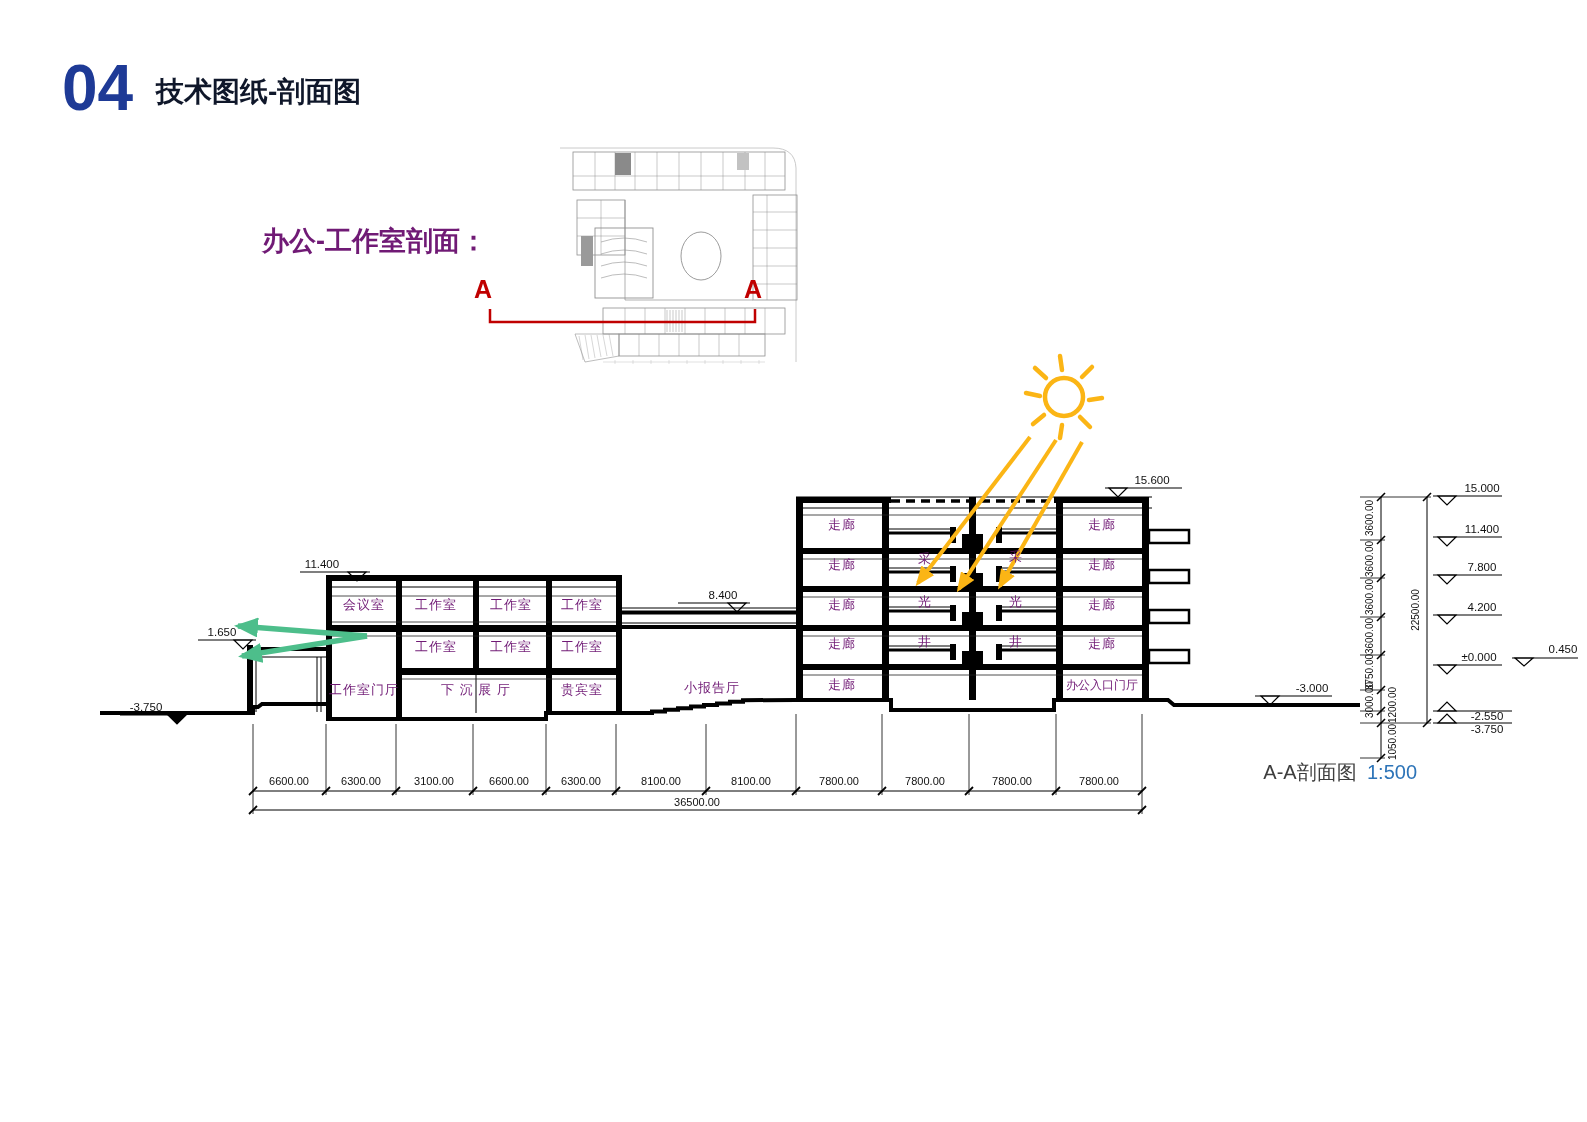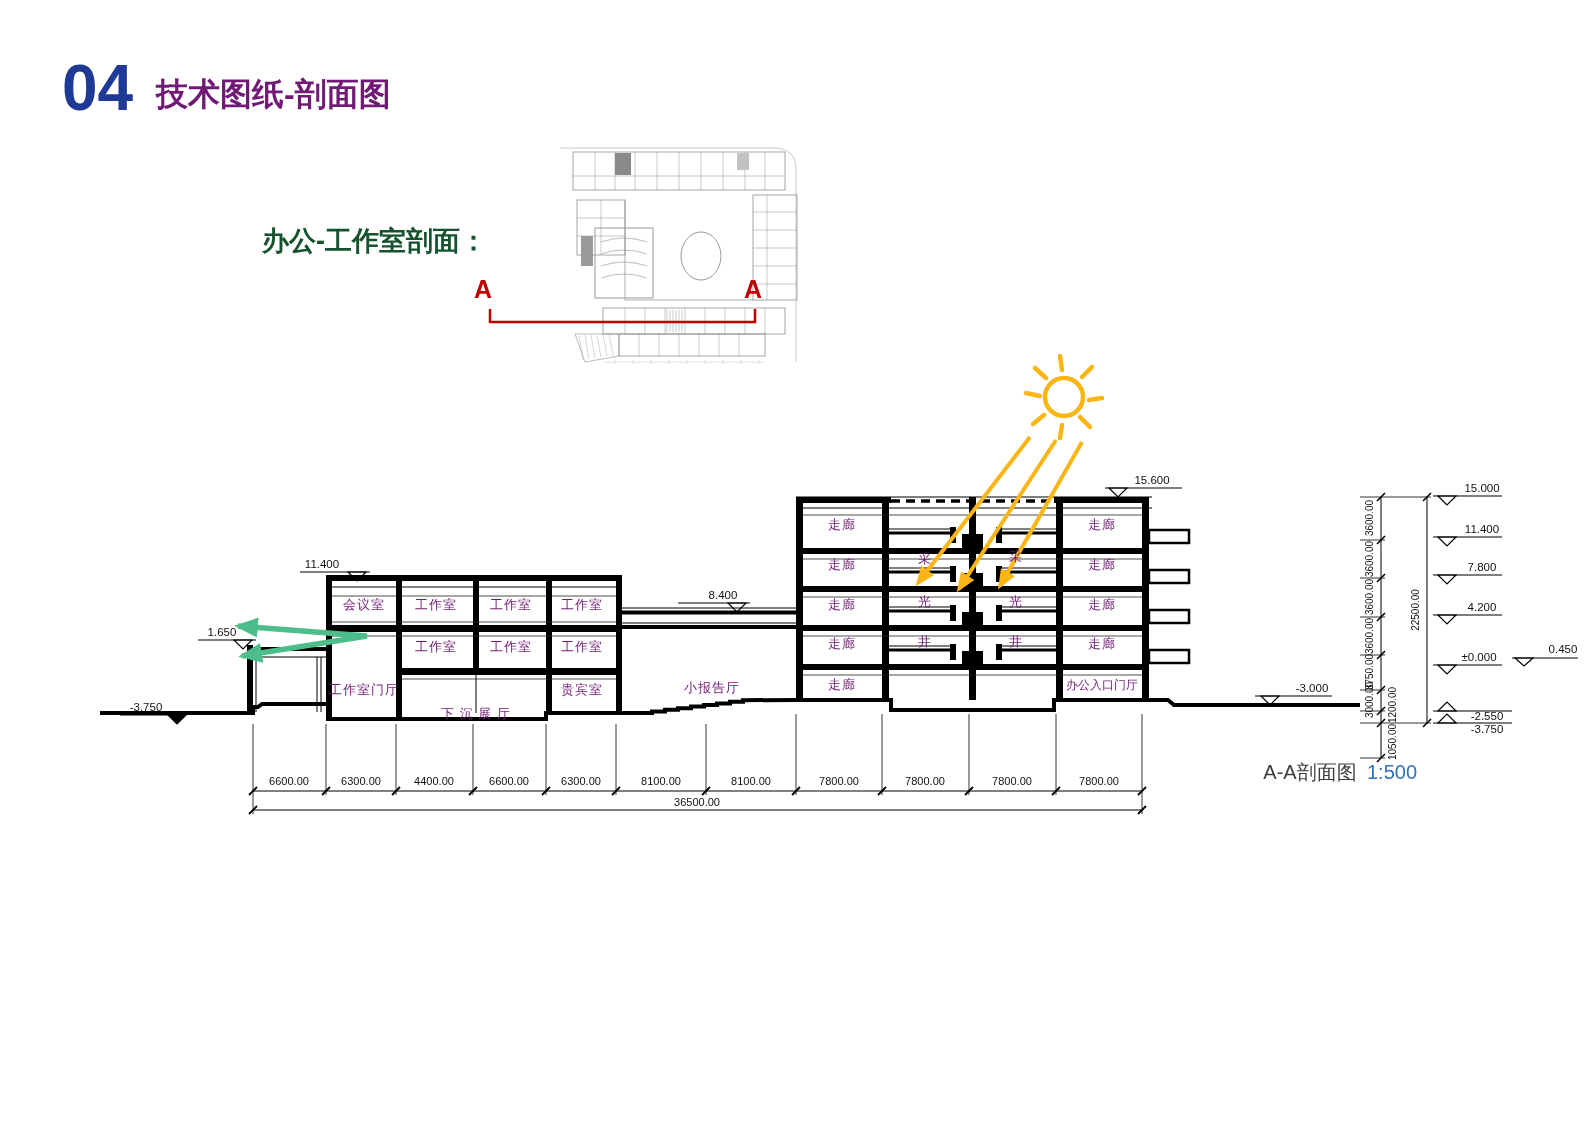--- a/index.html
+++ b/index.html
@@ -5,22 +5,22 @@
   html,body{margin:0;padding:0;background:#fff;}
   #page{position:relative;width:1587px;height:854px;background:#ffffff;overflow:hidden;
         font-family:"Liberation Sans","DejaVu Sans",sans-serif;}
   svg{position:absolute;left:0;top:0;}
   .c{position:absolute;transform:translate(-50%,-50%);white-space:nowrap;line-height:1;}
   .room{font-size:13px;color:#701a75;letter-spacing:1px;}
   .dim{font-size:11px;color:#111;}
   .lvl{font-size:11.5px;color:#111;}
   .vdim{font-size:10px;color:#111;transform:translate(-50%,-50%) rotate(-90deg);}
   .pagenum{position:absolute;left:62px;top:56px;font-size:64px;font-weight:bold;color:#1e3a96;line-height:1;}
-  .title{position:absolute;left:156px;top:78px;font-size:32px;font-weight:bold;color:#701a75;line-height:1;}
-  .redcap{position:absolute;left:262px;top:228px;font-size:27px;font-weight:bold;color:#14532d;line-height:1;}
+  .title{position:absolute;left:156px;top:78px;font-size:28px;font-weight:bold;color:#0f172a;line-height:1;}
+  .redcap{position:absolute;left:262px;top:228px;font-size:27px;font-weight:bold;color:#701a75;line-height:1;}
   .amark{font-size:25px;font-weight:bold;color:#c00000;}
   .cap1{font-size:20px;color:#3d3d3d;}
   .cap2{font-size:20px;color:#2d74b8;}
 </style>
 </head>
 <body>
 
 <div id="page">
 
   <div class="pagenum">04</div>
@@ -301,21 +301,21 @@
   <span class="c amark" style="left:753px;top:289px;">A</span>
 
   <span class="c room" style="left:364px;top:604px;">会议室</span>
   <span class="c room" style="left:436px;top:604px;">工作室</span>
   <span class="c room" style="left:511px;top:604px;">工作室</span>
   <span class="c room" style="left:582px;top:604px;">工作室</span>
   <span class="c room" style="left:436px;top:646px;">工作室</span>
   <span class="c room" style="left:511px;top:646px;">工作室</span>
   <span class="c room" style="left:582px;top:646px;">工作室</span>
   <span class="c room" style="left:364px;top:689px;">工作室门厅</span>
-  <span class="c room" style="left:476px;top:689px;margin-top:24px;">下 沉 展 厅</span>
+  <span class="c room" style="left:476px;top:689px;">下 沉 展 厅</span>
   <span class="c room" style="left:582px;top:689px;">贵宾室</span>
   <span class="c room" style="left:712px;top:687px;">小报告厅</span>
   <span class="c room" style="left:842px;top:524px;">走廊</span>
   <span class="c room" style="left:842px;top:564px;">走廊</span>
   <span class="c room" style="left:842px;top:604px;">走廊</span>
   <span class="c room" style="left:842px;top:643px;">走廊</span>
   <span class="c room" style="left:842px;top:684px;">走廊</span>
   <span class="c room" style="left:1102px;top:524px;">走廊</span>
   <span class="c room" style="left:1102px;top:564px;">走廊</span>
   <span class="c room" style="left:1102px;top:604px;">走廊</span>
@@ -348,21 +348,21 @@
   <span class="c vdim" style="left:1370px;top:597px;">3600.00</span>
   <span class="c vdim" style="left:1370px;top:636px;">3600.00</span>
   <span class="c vdim" style="left:1370px;top:672px;">3750.00</span>
   <span class="c vdim" style="left:1370px;top:700px;">3000.00</span>
   <span class="c vdim" style="left:1393px;top:705px;">1200.00</span>
   <span class="c vdim" style="left:1393px;top:742px;">1050.00</span>
   <span class="c vdim" style="left:1416px;top:610px;">22500.00</span>
 
   <span class="c dim" style="left:289px;top:781px;">6600.00</span>
   <span class="c dim" style="left:361px;top:781px;">6300.00</span>
-  <span class="c dim" style="left:434px;top:781px;">4400.00</span>
+  <span class="c dim" style="left:434px;top:781px;">3100.00</span>
   <span class="c dim" style="left:509px;top:781px;">6600.00</span>
   <span class="c dim" style="left:581px;top:781px;">6300.00</span>
   <span class="c dim" style="left:661px;top:781px;">8100.00</span>
   <span class="c dim" style="left:751px;top:781px;">8100.00</span>
   <span class="c dim" style="left:839px;top:781px;">7800.00</span>
   <span class="c dim" style="left:925px;top:781px;">7800.00</span>
   <span class="c dim" style="left:1012px;top:781px;">7800.00</span>
   <span class="c dim" style="left:1099px;top:781px;">7800.00</span>
   <span class="c dim" style="left:697px;top:802px;">36500.00</span>
 

